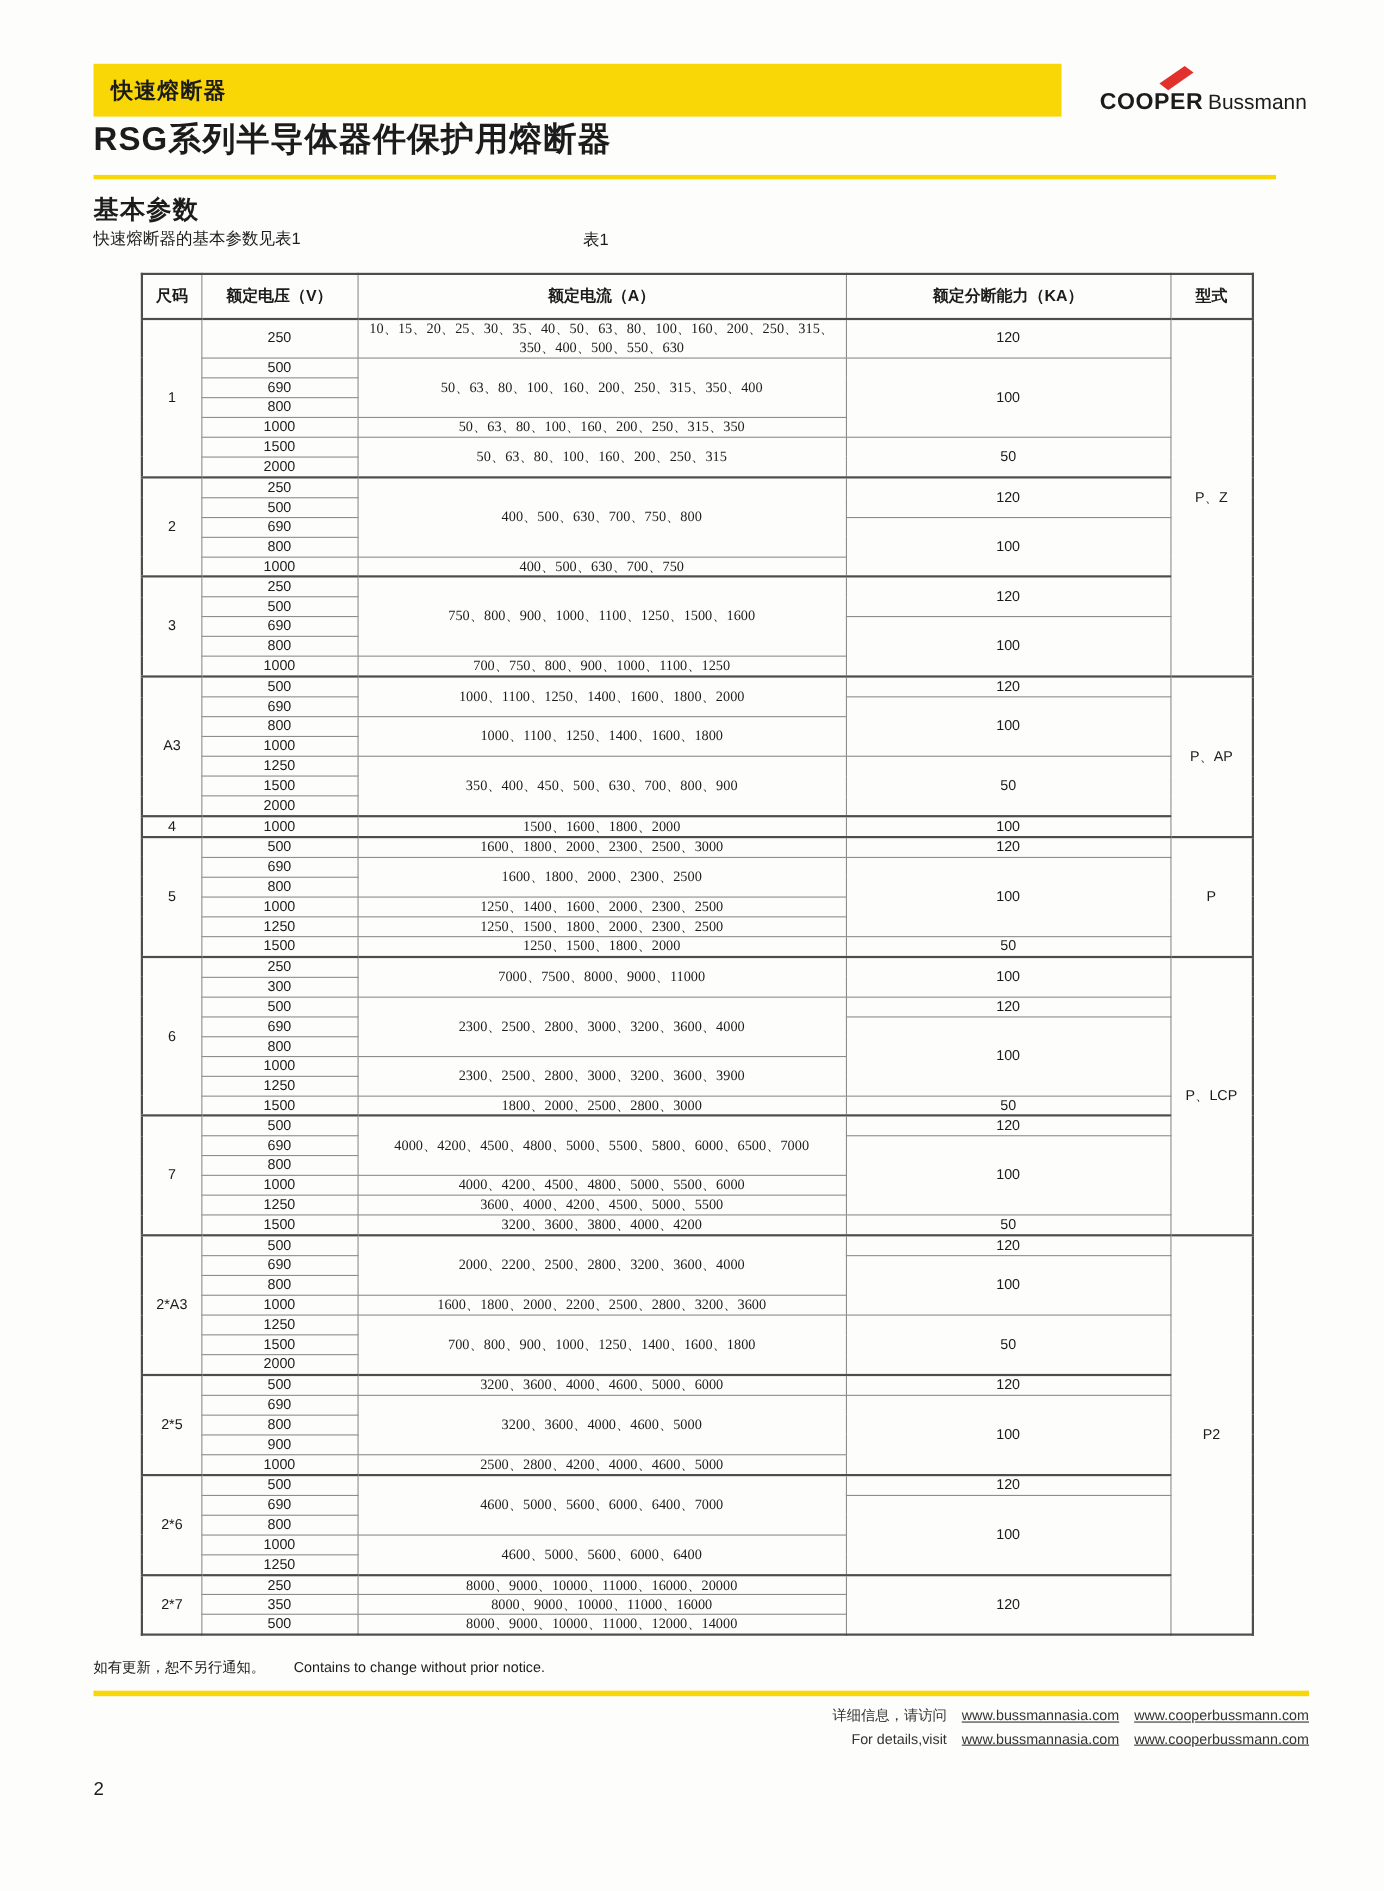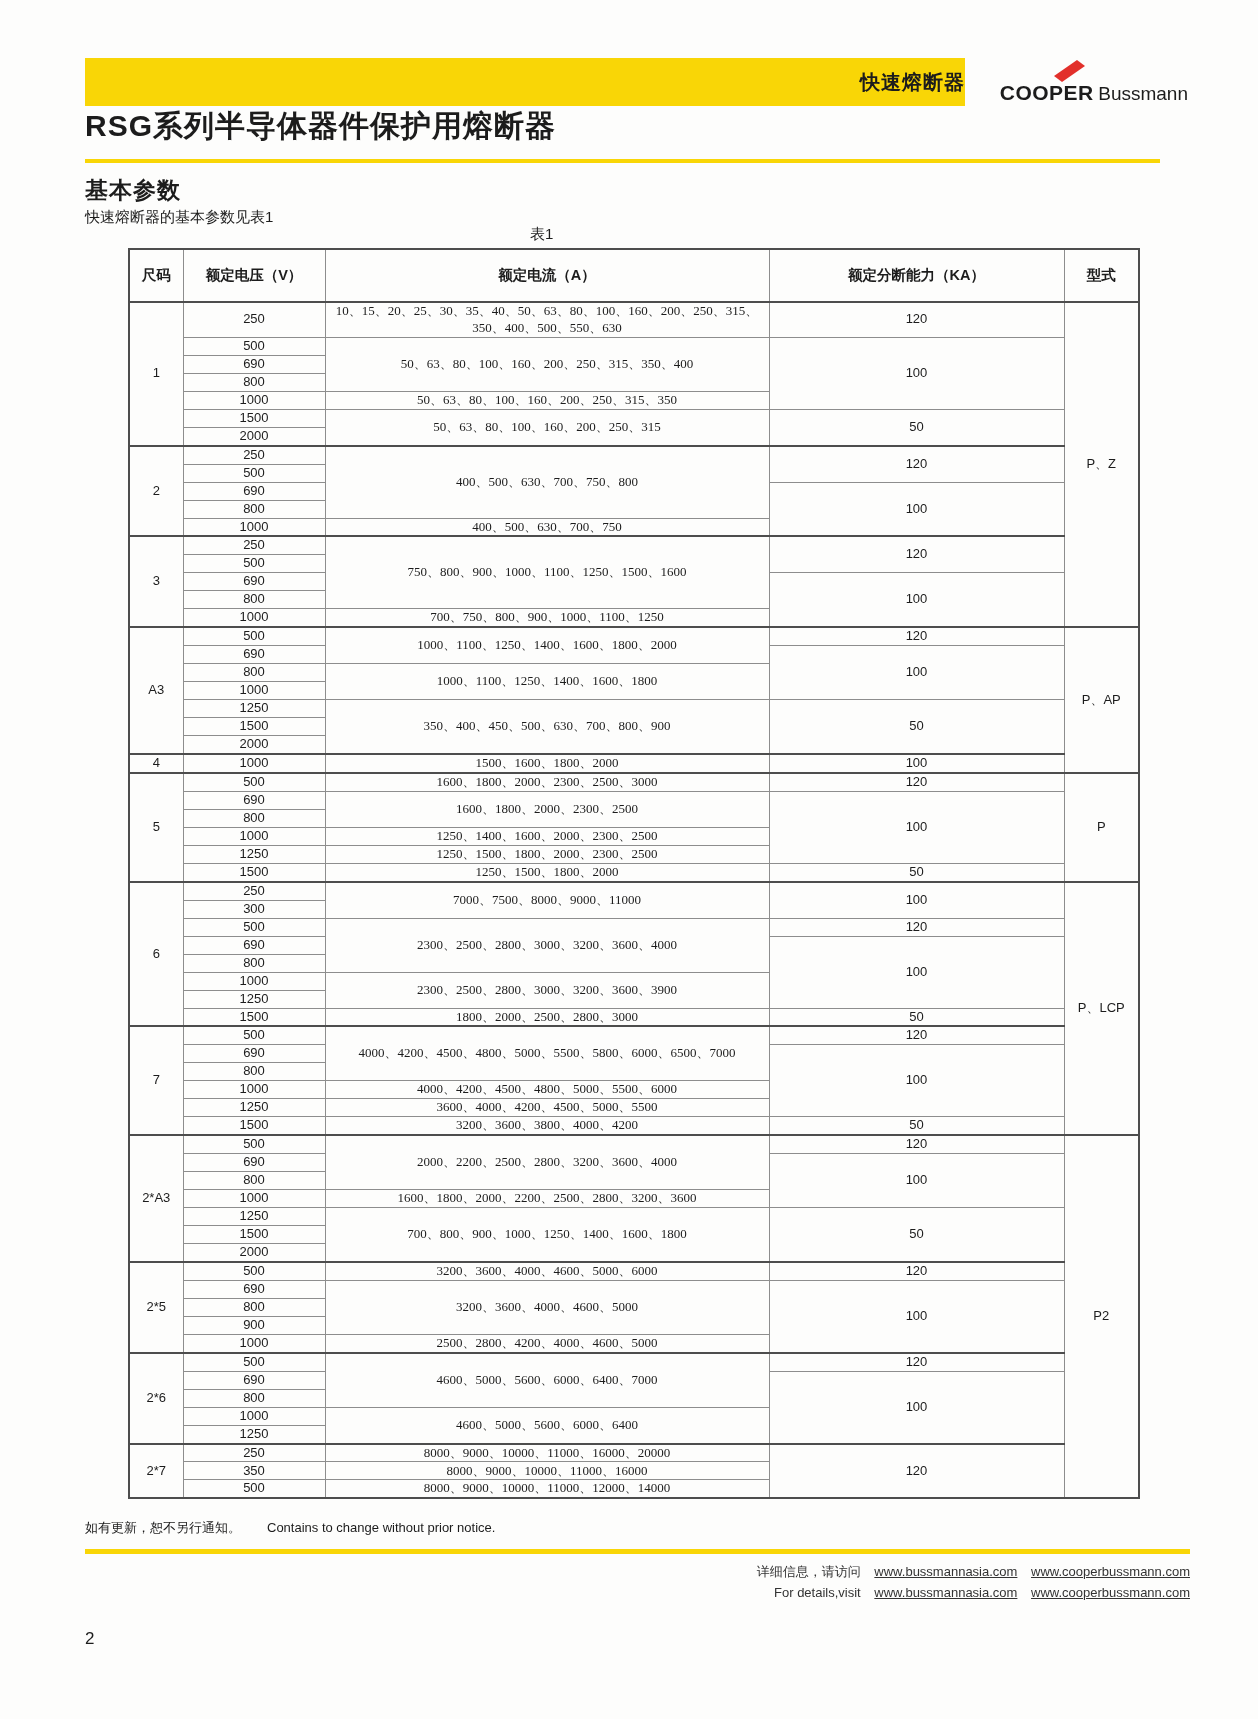--- a/index.html
+++ b/index.html
@@ -11,42 +11,42 @@
   }
   *{box-sizing:border-box;}
   html,body{margin:0;padding:0;}
   body{
     width:1258px;height:1719px;background:#fdfdfc;color:var(--ink);
     font-family:"Liberation Sans","DejaVu Sans",sans-serif;
     position:relative;overflow:hidden;
   }
   .content{padding:58px 68px 0 85px;position:relative;}
   
-  .banner{width:880px;height:48px;background:var(--accent);display:flex;align-items:center;justify-content:flex-end;}
+  .banner{width:880px;height:48px;background:var(--accent);display:flex;align-items:center;}
   .banner-label{font-size:20px;font-weight:bold;padding-left:16px;letter-spacing:1px;}
   
   .logo{position:absolute;top:60px;right:70px;}
   .flame{display:block;margin-left:52px;margin-bottom:-3px;}
   .logo-text{white-space:nowrap;}
   .cooper{font-size:21px;font-weight:800;letter-spacing:0.5px;}
   .buss{font-size:19px;font-weight:400;}
   
   .doc-title{font-size:30px;font-weight:bold;margin:0 0 0 0;letter-spacing:1px;}
   .rule1{height:4px;background:var(--accent);width:1075px;margin-top:12px;}
   .section-heading{font-size:23px;font-weight:bold;margin:12px 0 2px 0;letter-spacing:1px;}
   .subline{position:relative;font-size:15px;margin-top:2px;height:20px;}
-  .tbl-caption{position:absolute;left:445px;top:1px;font-size:15px;margin-top:16px;}
+  .tbl-caption{position:absolute;left:445px;top:1px;font-size:15px;}
   
   table{
     border-collapse:collapse;width:1010px;margin:20px 0 0 43px;
     table-layout:fixed;border:2px solid var(--line-thick);
   }
   th{
     border:1px solid var(--line-thin);border-bottom:2px solid var(--line-thick);
-    font-size:14.5px;font-weight:bold;height:53px;text-align:center;padding:0;
+    font-size:14.5px;font-weight:bold;height:41px;text-align:center;padding:0;
   }
   td{
     border:1px solid var(--line-thin);font-size:13px;line-height:1.3;
     height:18px;padding:0 3px;text-align:center;vertical-align:middle;
     word-break:break-word;
   }
   td.col-a{text-align:center;font-family:Liberation Serif, serif;}
   tr.block-start > td, tr.block-start > th{border-top:2px solid var(--line-thick);}
   
   .note{margin-top:20px;font-size:13px;}

